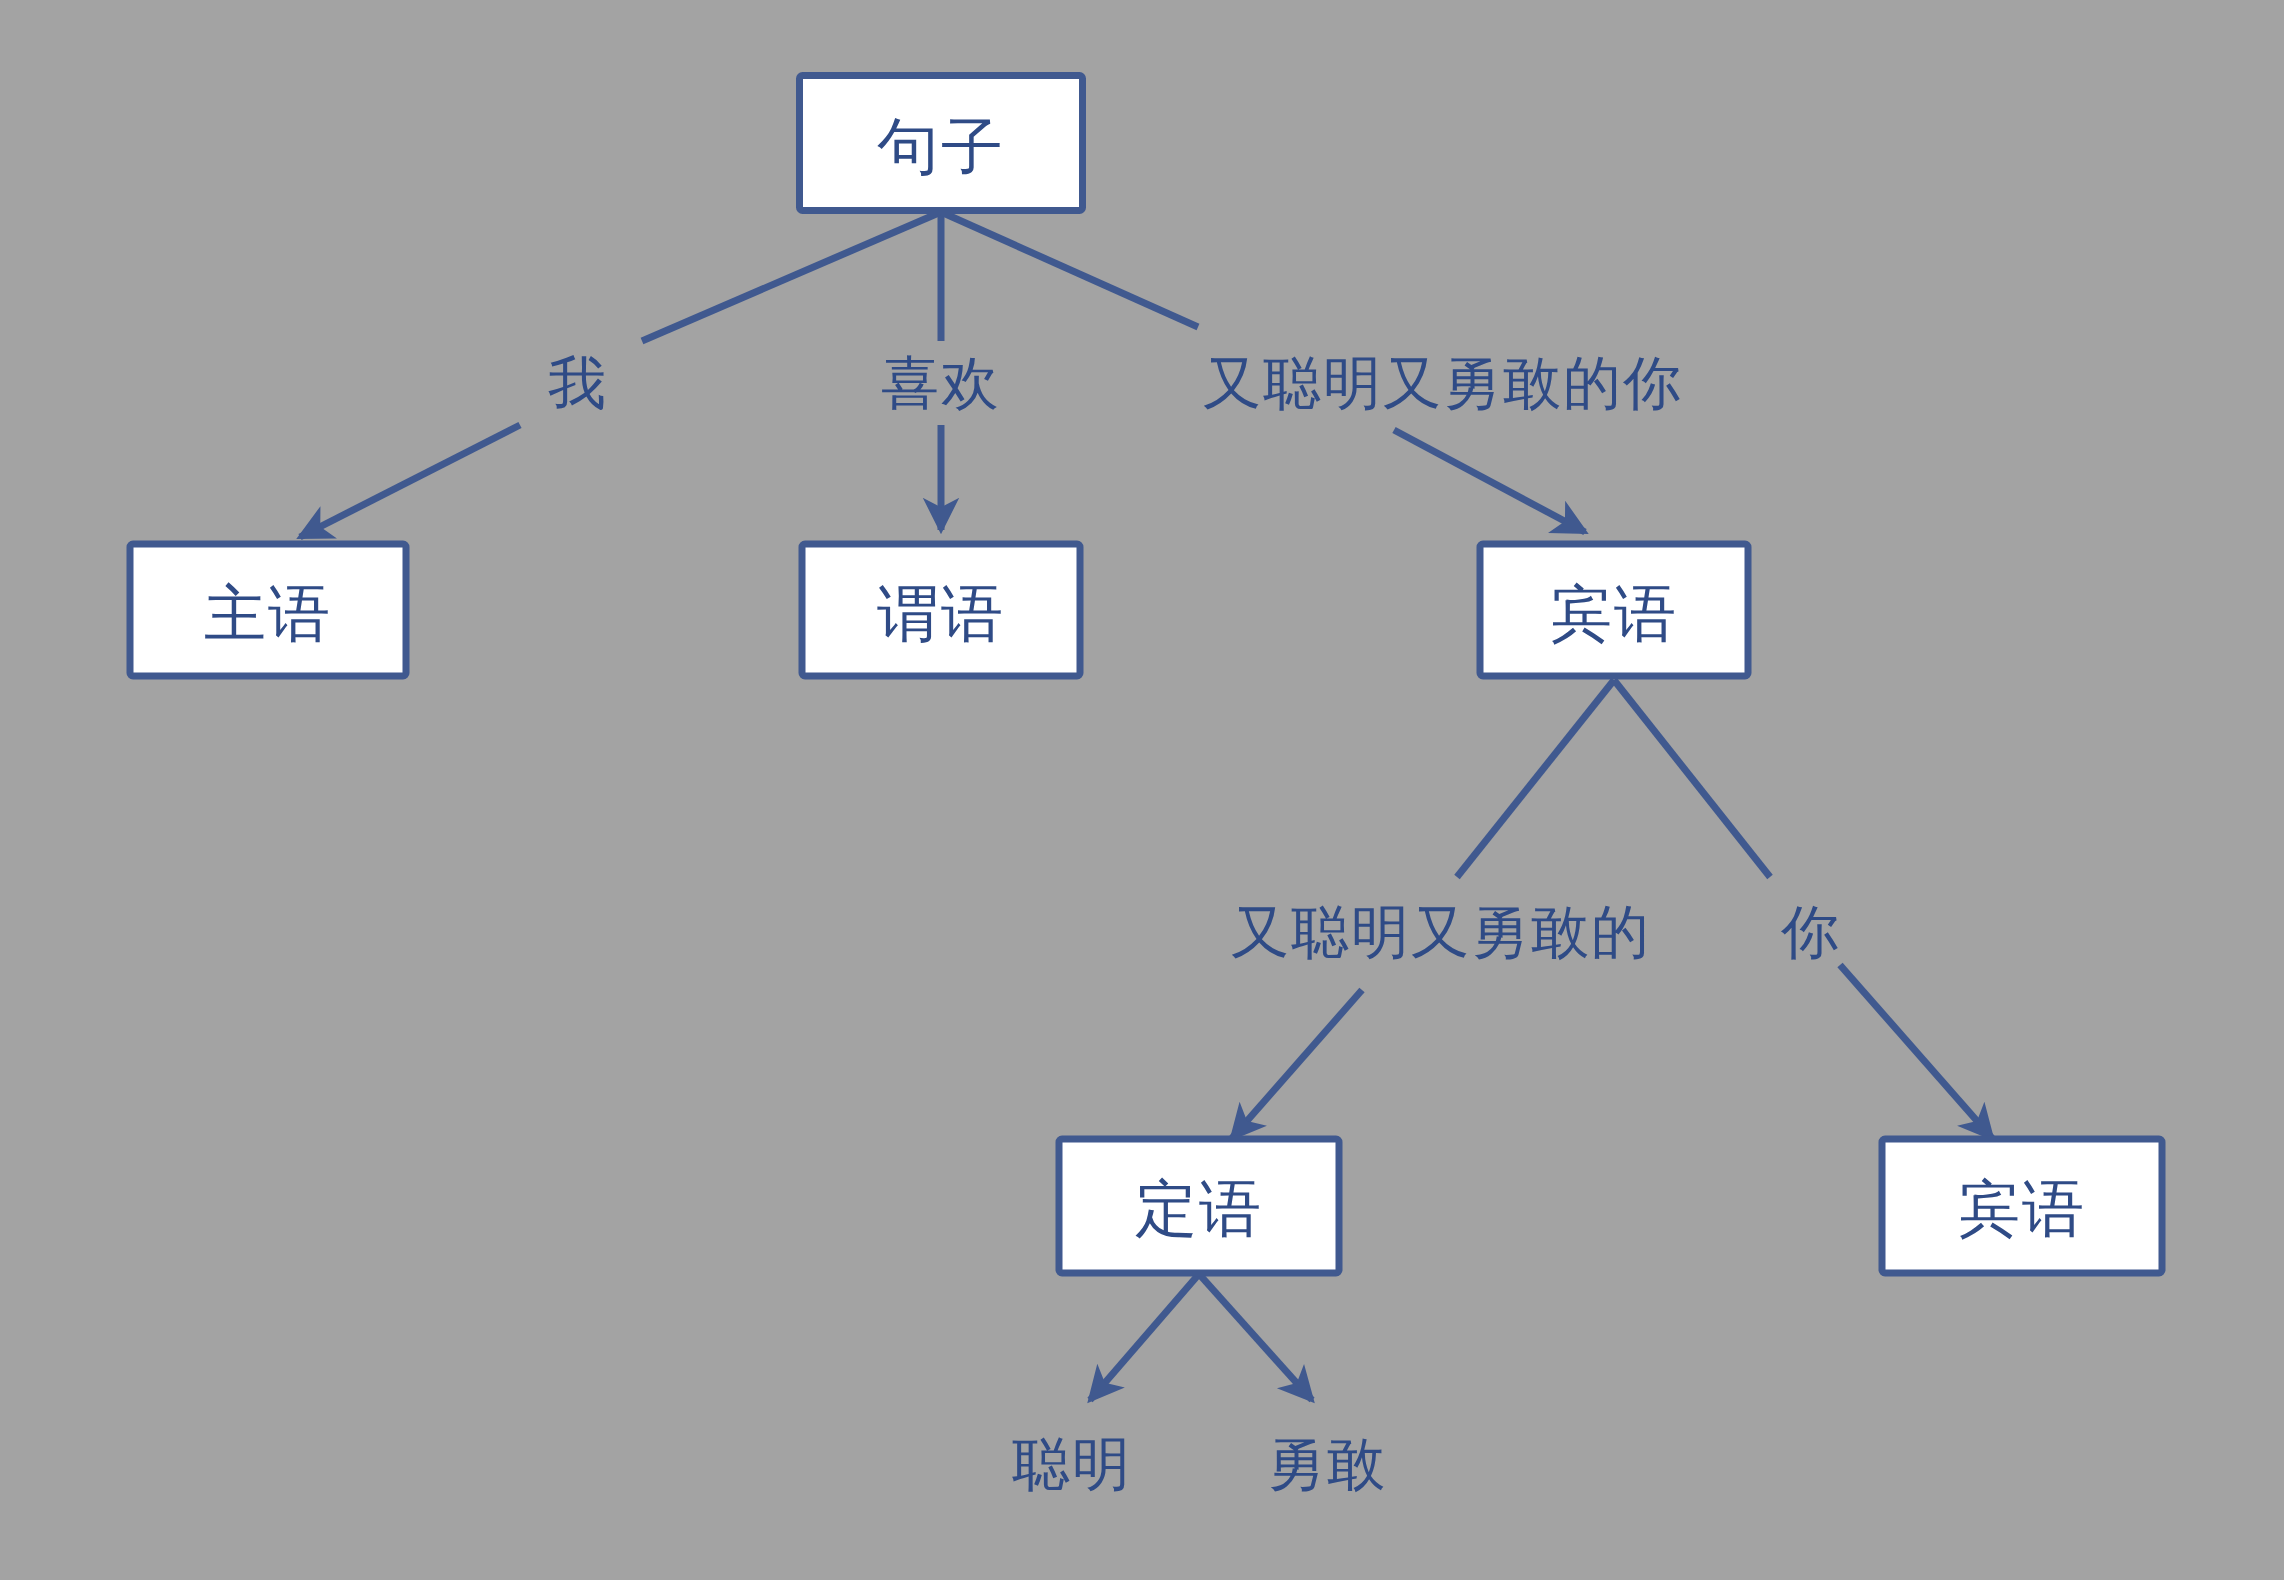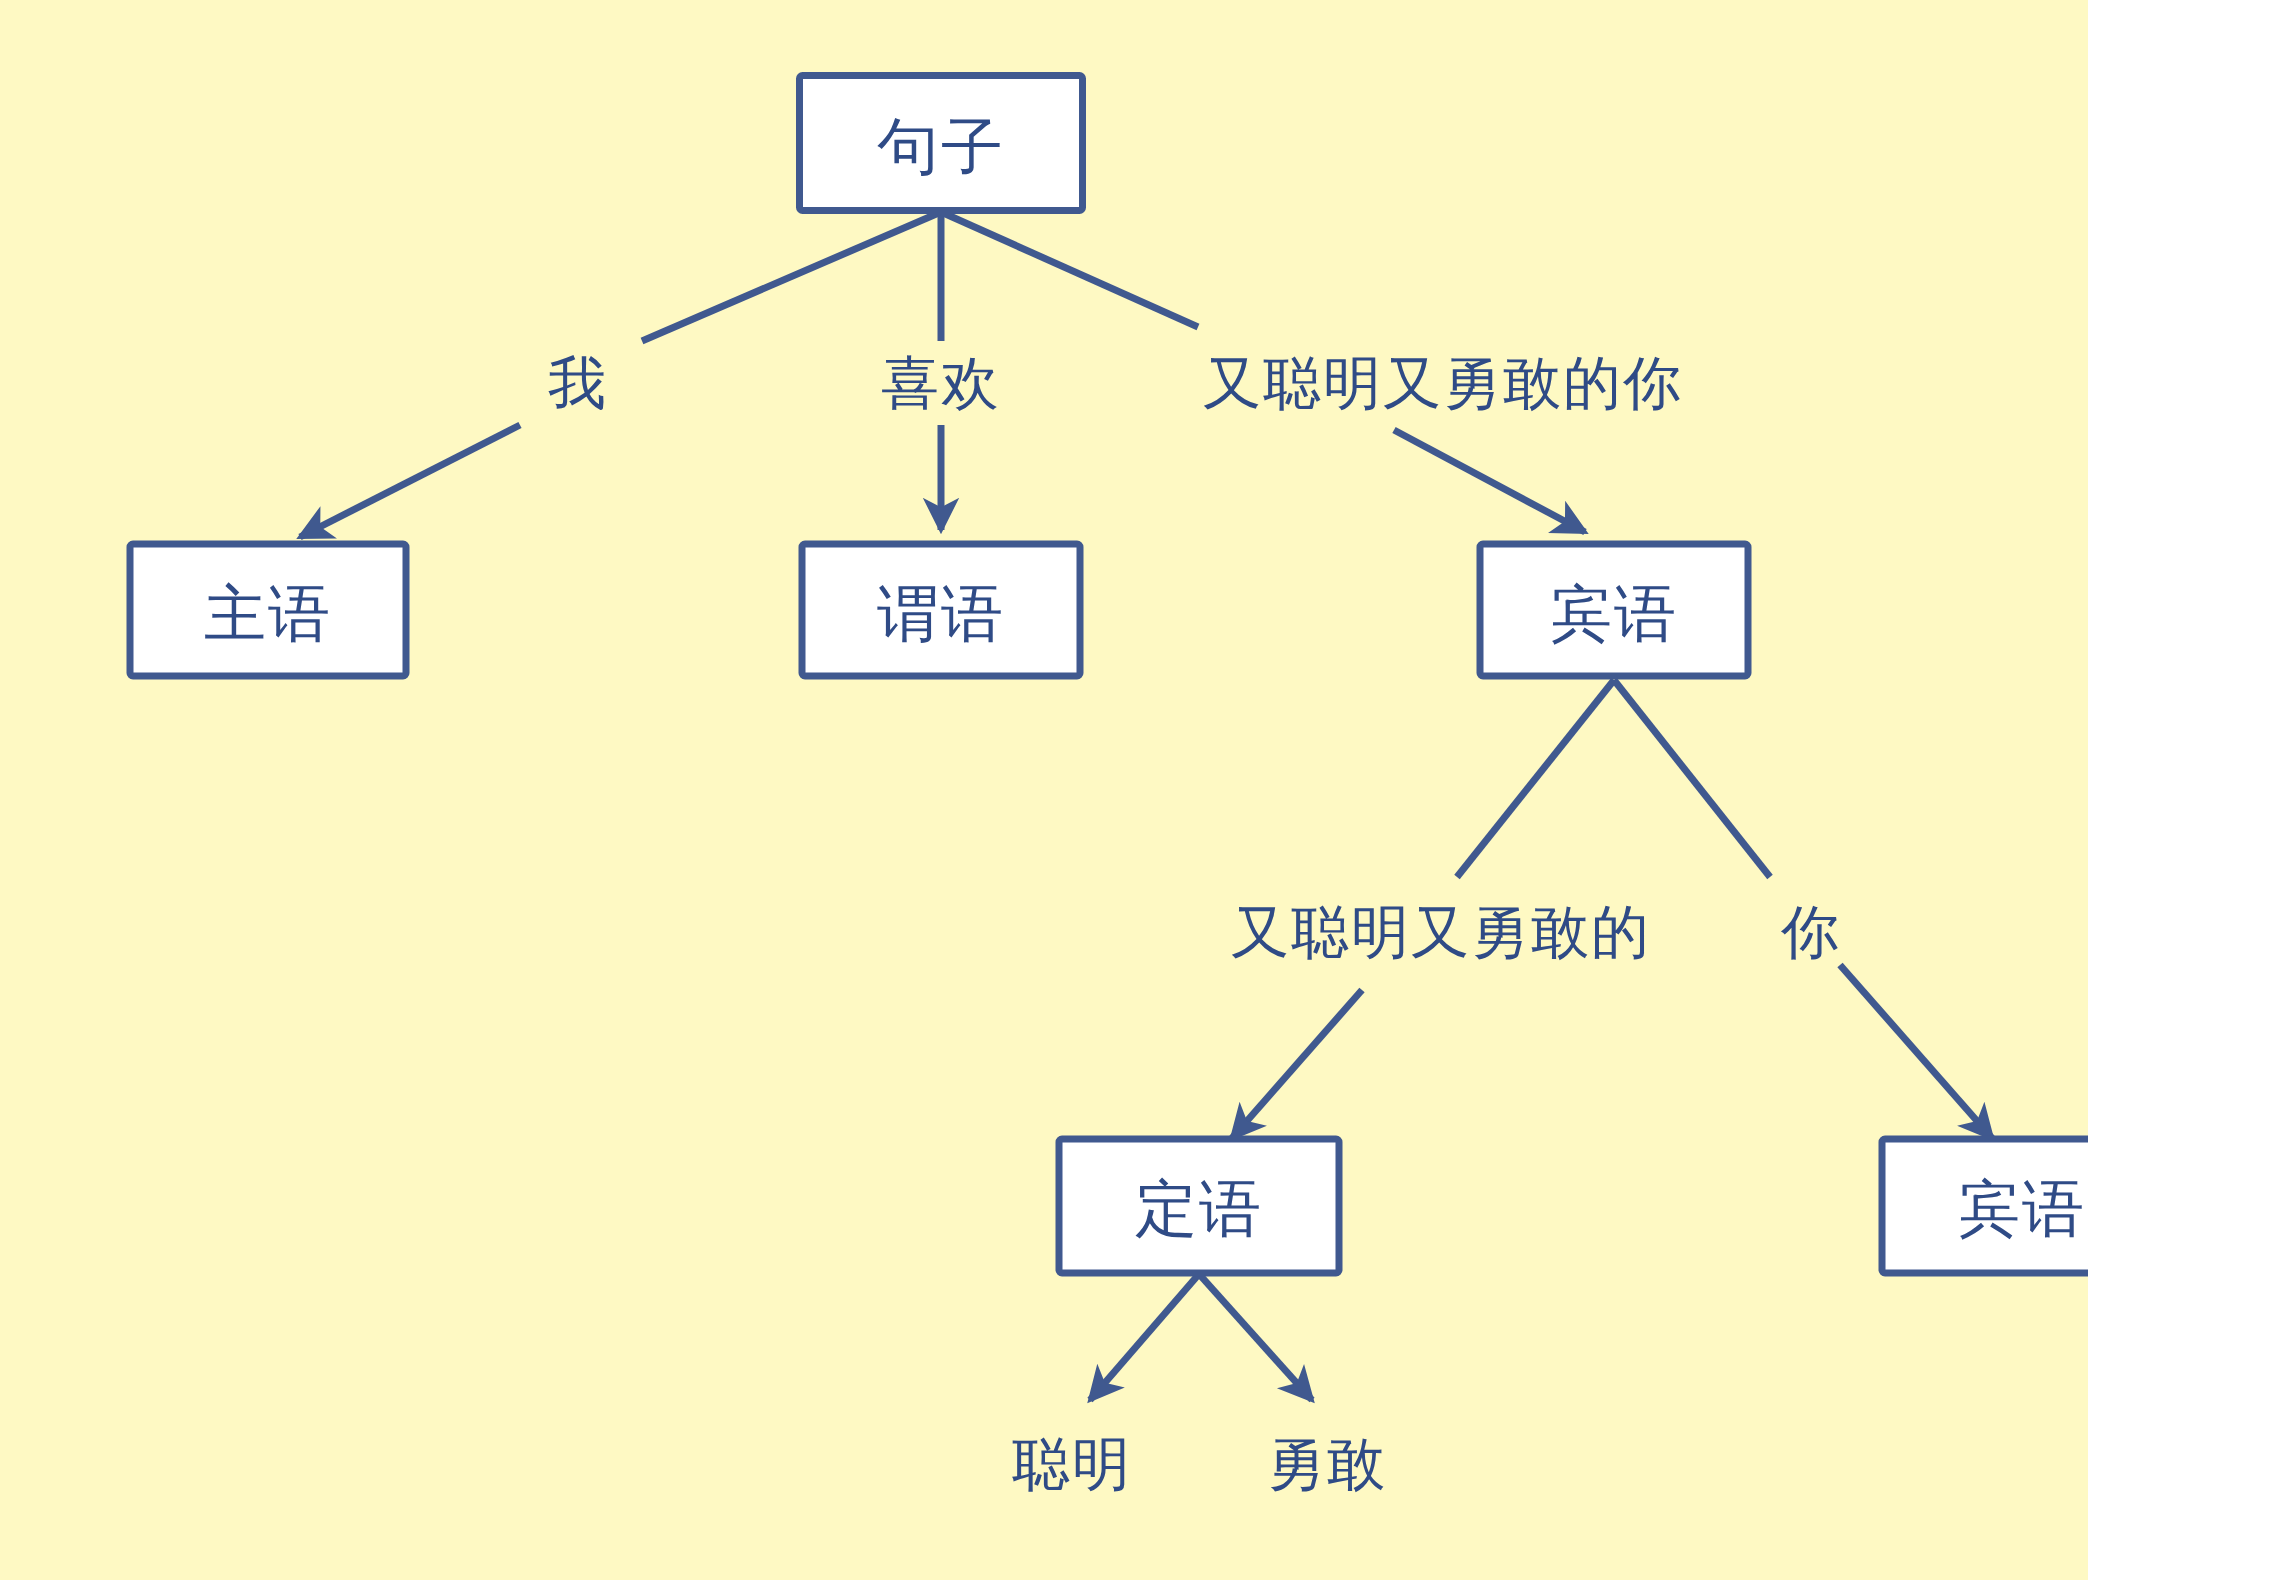--- a/index.html
+++ b/index.html
@@ -5,23 +5,23 @@
   html, body {
     margin: 0;
     padding: 0;
     background: #ffffff;
   }
   body {
     font-family: "DejaVu Sans", sans-serif;
   }
   #stage {
     position: relative;
-    width: 2088px;
+    width: 2284px;
     height: 1580px;
-    background: #fef9c3;
+    background: #a3a3a3;
     overflow: hidden;
   }
   #tree-svg {
     position: absolute;
     top: 0;
     left: 0;
     width: 2284px;
     height: 1580px;
   }
   .node-box {

